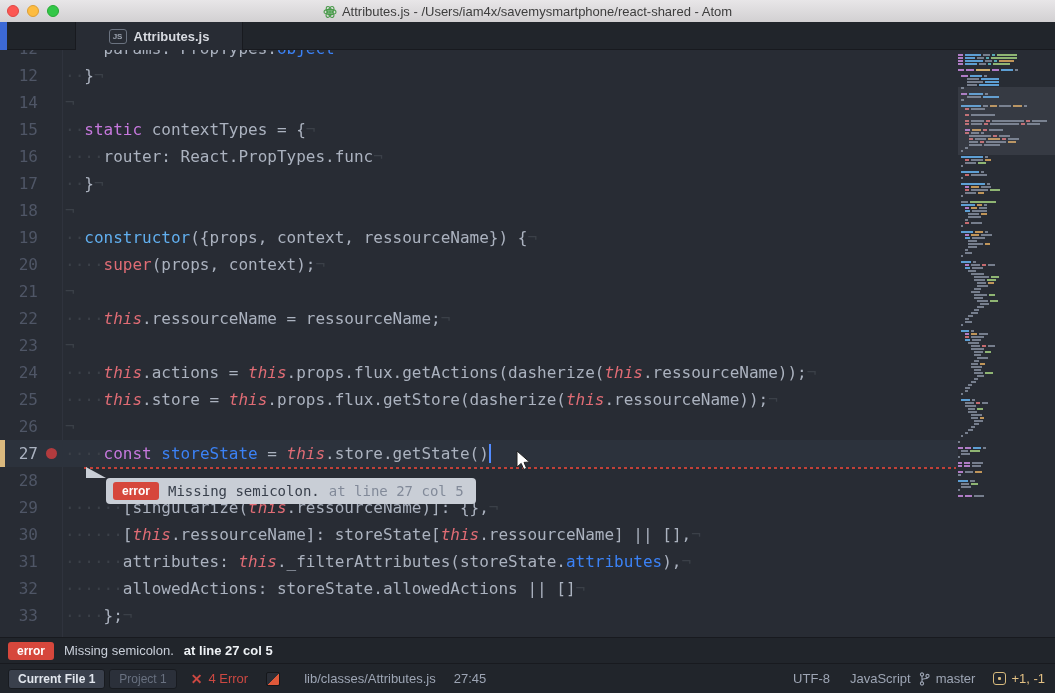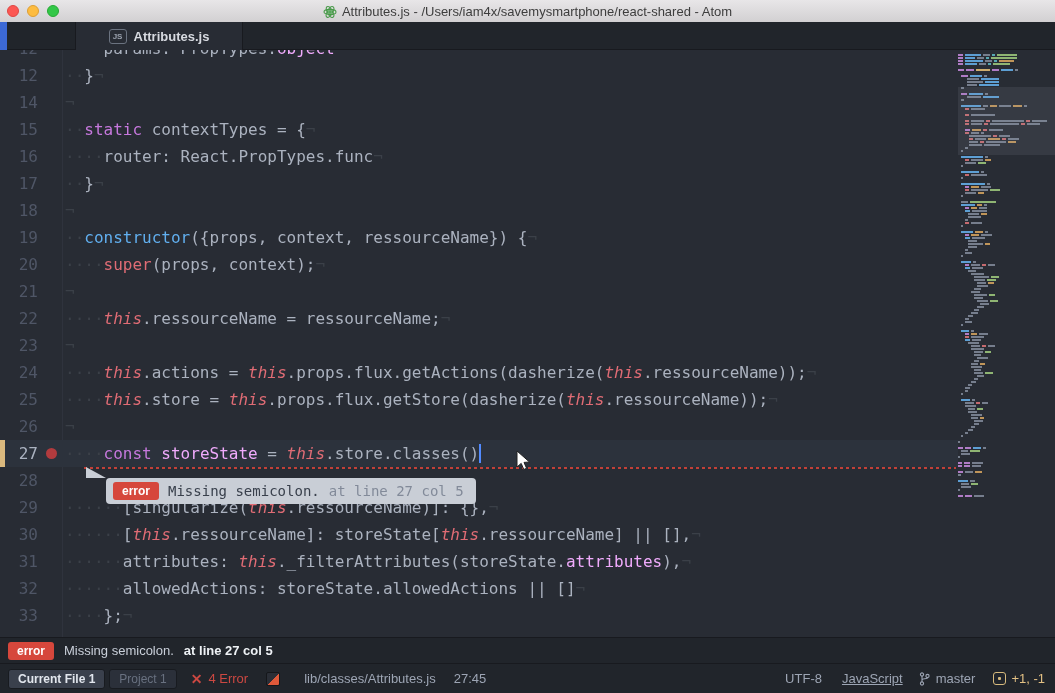--- a/index.html
+++ b/index.html
@@ -39,21 +39,21 @@
   .code-row { position:relative; height:27px; display:flex; width:958px; }
   .code-row.active { background:#2c323c; }
   .gutter-num { width:62px; padding-right:24px; text-align:right;
     font-family:"DejaVu Sans Mono", monospace; font-size:16px; line-height:27px;
     color:#4f5666; flex:none; }
   .code-row.active .gutter-num { color:#aab2c0; }
   .line-text { font-family:"DejaVu Sans Mono", monospace; font-size:16px;
     line-height:27px; white-space:pre; padding-left:3px; }
   .t-plain { color:#abb2bf; } .t-kw { color:#c678dd; } .t-fn { color:#61afef; }
   .t-this { color:#e06c75; font-style:italic; } .t-red { color:#e06c75; }
-  .t-orange { color:#f0abfc; } .t-ws { color:#3b4048; }
+  .t-orange { color:#3b82f6; } .t-ws { color:#3b4048; }
   .caret { display:inline-block; width:2px; height:19px; background:#528bff;
     vertical-align:-4px; }
 
   .git-stripe { position:absolute; left:0; top:390px; width:5px; height:27px;
     background:#dbb97e; }
   .error-dot { position:absolute; left:46px; top:398px; width:11px; height:11px;
     border-radius:50%; background:#b23b3e; }
   .squiggle { position:absolute; left:84px; top:417px; width:872px; height:2px;
     background:repeating-linear-gradient(90deg,#c24038 0 3px,transparent 3px 6px); }
 
@@ -95,21 +95,21 @@
   .sb-btn.on  { background:#3a404c; color:#e2e6ed; font-weight:bold; margin-left:8px; }
   .sb-btn.off { background:#2b303a; color:#697180; margin-left:4px; }
   .sb-err { margin-left:14px; color:#cc4842; display:flex; gap:6px; align-items:center; }
   .sb-err .x { font-weight:bold; font-size:14px; }
   .lint-icon { margin-left:18px; width:14px; height:14px; border-radius:2px;
     background:linear-gradient(315deg,#e0593a 50%,#2a2e36 50%);
     border:1px solid #15171b; }
   .sb-path { margin-left:24px; }
   .sb-pos { margin-left:18px; }
   .sb-right { margin-left:auto; display:flex; align-items:flex-start; margin-right:10px; }
-  .sb-enc { margin-right:20px; } .sb-lang { margin-right:16px;text-decoration:underline; }
+  .sb-enc { margin-right:20px; } .sb-lang { margin-right:8px; }
   .branch { display:flex; align-items:center; gap:6px; margin-right:18px; }
   .diff { display:flex; align-items:center; gap:5px; color:#e3c184; }
   .diff-icon { width:13px; height:13px; border:1.5px solid #d7ba7d; border-radius:3px;
     position:relative; }
   .diff-icon::after { content:""; position:absolute; left:3.5px; top:3.5px;
     width:3px; height:3px; background:#d7ba7d; border-radius:1px; }
 </style>
 </head>
 <body>
 
@@ -198,21 +198,21 @@
         <div class="code-row">
           <div class="gutter-num">25</div>
           <pre class="line-text"><span class="t-ws">····</span><span class="t-this">this</span><span class="t-plain">.store = </span><span class="t-this">this</span><span class="t-plain">.props.flux.getStore(dasherize(</span><span class="t-this">this</span><span class="t-plain">.ressourceName));</span><span class="t-ws">¬</span></pre>
         </div>
         <div class="code-row">
           <div class="gutter-num">26</div>
           <pre class="line-text"><span class="t-ws">¬</span></pre>
         </div>
         <div class="code-row active">
           <div class="gutter-num">27</div>
-          <pre class="line-text"><span class="t-ws">····</span><span class="t-kw">const</span><span class="t-plain"> </span><span class="t-orange">storeState</span><span class="t-plain"> = </span><span class="t-this">this</span><span class="t-plain">.store.classes()</span><span class="caret"></span></pre>
+          <pre class="line-text"><span class="t-ws">····</span><span class="t-kw">const</span><span class="t-plain"> </span><span class="t-orange">storeState</span><span class="t-plain"> = </span><span class="t-this">this</span><span class="t-plain">.store.getState()</span><span class="caret"></span></pre>
         </div>
         <div class="code-row">
           <div class="gutter-num">28</div>
           <pre class="line-text"></pre>
         </div>
         <div class="code-row">
           <div class="gutter-num">29</div>
           <pre class="line-text"><span class="t-ws">······</span><span class="t-plain">[singularize(</span><span class="t-this">this</span><span class="t-plain">.ressourceName)]: {},</span><span class="t-ws">¬</span></pre>
         </div>
         <div class="code-row">

